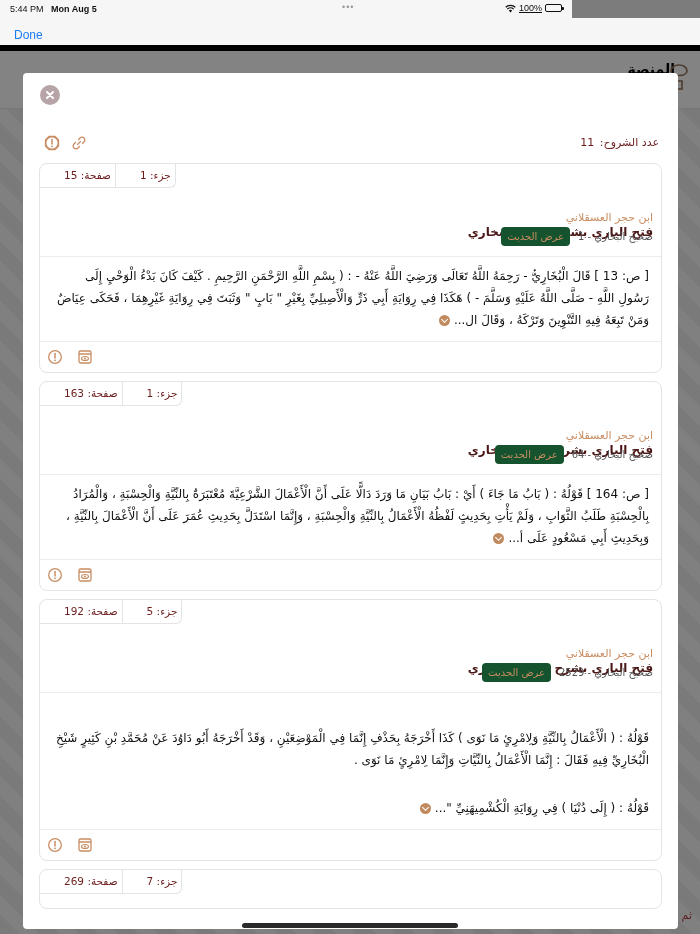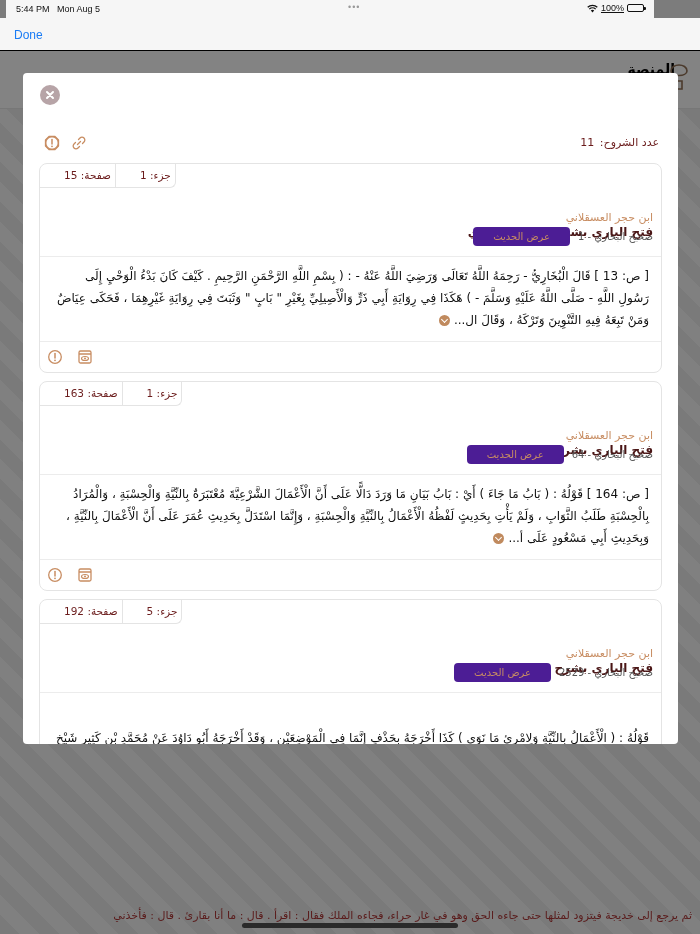--- a/index.html
+++ b/index.html
@@ -5,57 +5,56 @@
   * { box-sizing: border-box; margin: 0; padding: 0; }
   html, body { width: 700px; height: 934px; overflow: hidden; }
   body {
     font-family: "DejaVu Sans", sans-serif;
     background: #7c7c7c;
     position: relative;
     color: #222;
   }
   
   .status-bar {
-    position: absolute; top: 0; left: 0; width: 648px; height: 18px;
+    position: absolute; top: 0; left: 0; width: 572px; height: 18px;
     background: #f6f6f6; font-size: 9px; color: #111;
     font-family: "Liberation Sans", sans-serif;
-    margin-left: 6px;
   }
   .status-bar .time { position: absolute; left: 10px; top: 4px; }
-  .status-bar .date { position: absolute; left: 51px; top: 4px; }
+  .status-bar .date { position: absolute; left: 51px; top: 4px; font-weight: bold; }
   .status-bar .dots { position: absolute; left: 342px; top: 2px; color: #999; font-size: 9px; letter-spacing: 1px; }
   .status-bar .right { position: absolute; right: 10px; top: 3px; display: flex; align-items: center; gap: 3px; text-decoration: underline; }
   .battery { width: 17px; height: 8px; border: 1px solid #111; border-radius: 2px; position: relative; padding: 1px; }
   .battery .fill { width: 100%; height: 100%; background: #111; border-radius: 1px; }
   .battery:after { content: ""; position: absolute; right: -3px; top: 2px; width: 2px; height: 3px; background: #111; border-radius: 0 1px 1px 0; }
   
   .nav-bar {
     position: absolute; top: 18px; left: 0; width: 700px; height: 33px;
-    background: #f6f6f6; border-bottom: 1px solid #000000;
+    background: #f6f6f6; border-bottom: 6px solid #000000;
   }
   .done-button {
     position: absolute; left: 14px; top: 10px; font-size: 12px; color: #1a7cf5;
     font-family: "Liberation Sans", sans-serif; cursor: pointer;
   }
   
   .bg-app {
     position: absolute; top: 51px; left: 0; width: 700px; height: 883px;
     background: repeating-linear-gradient(45deg, #7a7a7a 0 14px, #808080 14px 28px);
   }
   .bg-header { position: absolute; top: 0; left: 0; width: 700px; height: 58px; background: #838383; border-bottom: 1px solid #777; }
   .bg-logo-text { position: absolute; right: 25px; top: 10px; color: #000000; font-size: 14px; font-weight: bold; direction: rtl; }
   .bg-logo-icon { position: absolute; right: 10px; top: 8px; color: #4b3a2c; font-size: 18px; }
   .bg-text {
     position: absolute; left: 40px; right: 8px; top: 855px; direction: rtl;
     font-size: 11px; color: #5a1b1b; line-height: 20px; white-space: nowrap; overflow: hidden;
   }
   .home-indicator { position: absolute; left: 242px; top: 923px; width: 216px; height: 5px; background: #2a2a2a; border-radius: 3px; }
   
   .modal {
-    position: absolute; left: 23px; top: 73px; width: 655px; height: 671px;
+    position: absolute; left: 23px; top: 73px; width: 655px; height: 856px;
     background: #fff; border-radius: 4px; overflow: hidden;
   }
   .close-button {
     position: absolute; left: 17px; top: 12px; width: 20px; height: 20px; border-radius: 50%;
     background: #b7a4a7; color: #fff; font-size: 13px; font-weight: bold;
     display: flex; align-items: center; justify-content: center; cursor: pointer;
   }
   .toolbar { position: absolute; left: 0; right: 0; top: 60px; height: 20px; }
   .tb-icon { position: absolute; top: 2px; width: 16px; height: 16px; cursor: pointer; }
   .count-label {
@@ -76,21 +75,21 @@
   }
   .ref-tag .cell { padding: 5px 4px 0 4px; margin-left: 20px; }
   .ref-tag .cell + .cell { border-right: 1px solid #e4e4e4; }
   .book-title {
     position: absolute; right: 8px; top: 25px; direction: rtl; font-size: 12px; font-weight: bold; color: #4a1616; margin-top: 36px;
   }
   .author { position: absolute; right: 8px; top: 47px; direction: rtl; font-size: 11px; color: #c88d62; }
   .meta-row { position: absolute; right: 8px; top: 63px; direction: rtl; display: flex; align-items: center; gap: 8px; }
   .source { font-size: 10px; color: #555; }
   .show-hadith {
-    font-size: 10px; color: #c88d62; background: #4c1d95; border-radius: 4px; padding: 4px 20px; cursor: pointer;
+    font-size: 10px; color: #c88d62; background: #14532d; border-radius: 4px; padding: 4px 6px; cursor: pointer;
   }
   .card-body {
     direction: rtl; text-align: right; padding: 8px 12px 10px 12px;
     font-size: 12px; line-height: 22px; color: #111; border-bottom: 1px solid #ececec;
   }
   .card-body p { margin: 0; }
   .card-body p.gap { height: 26px; }
   .expand-dot {
     display: inline-block; width: 11px; height: 11px; border-radius: 50%; background: #c08a5e;
     vertical-align: middle; margin-right: 4px; position: relative; cursor: pointer;

